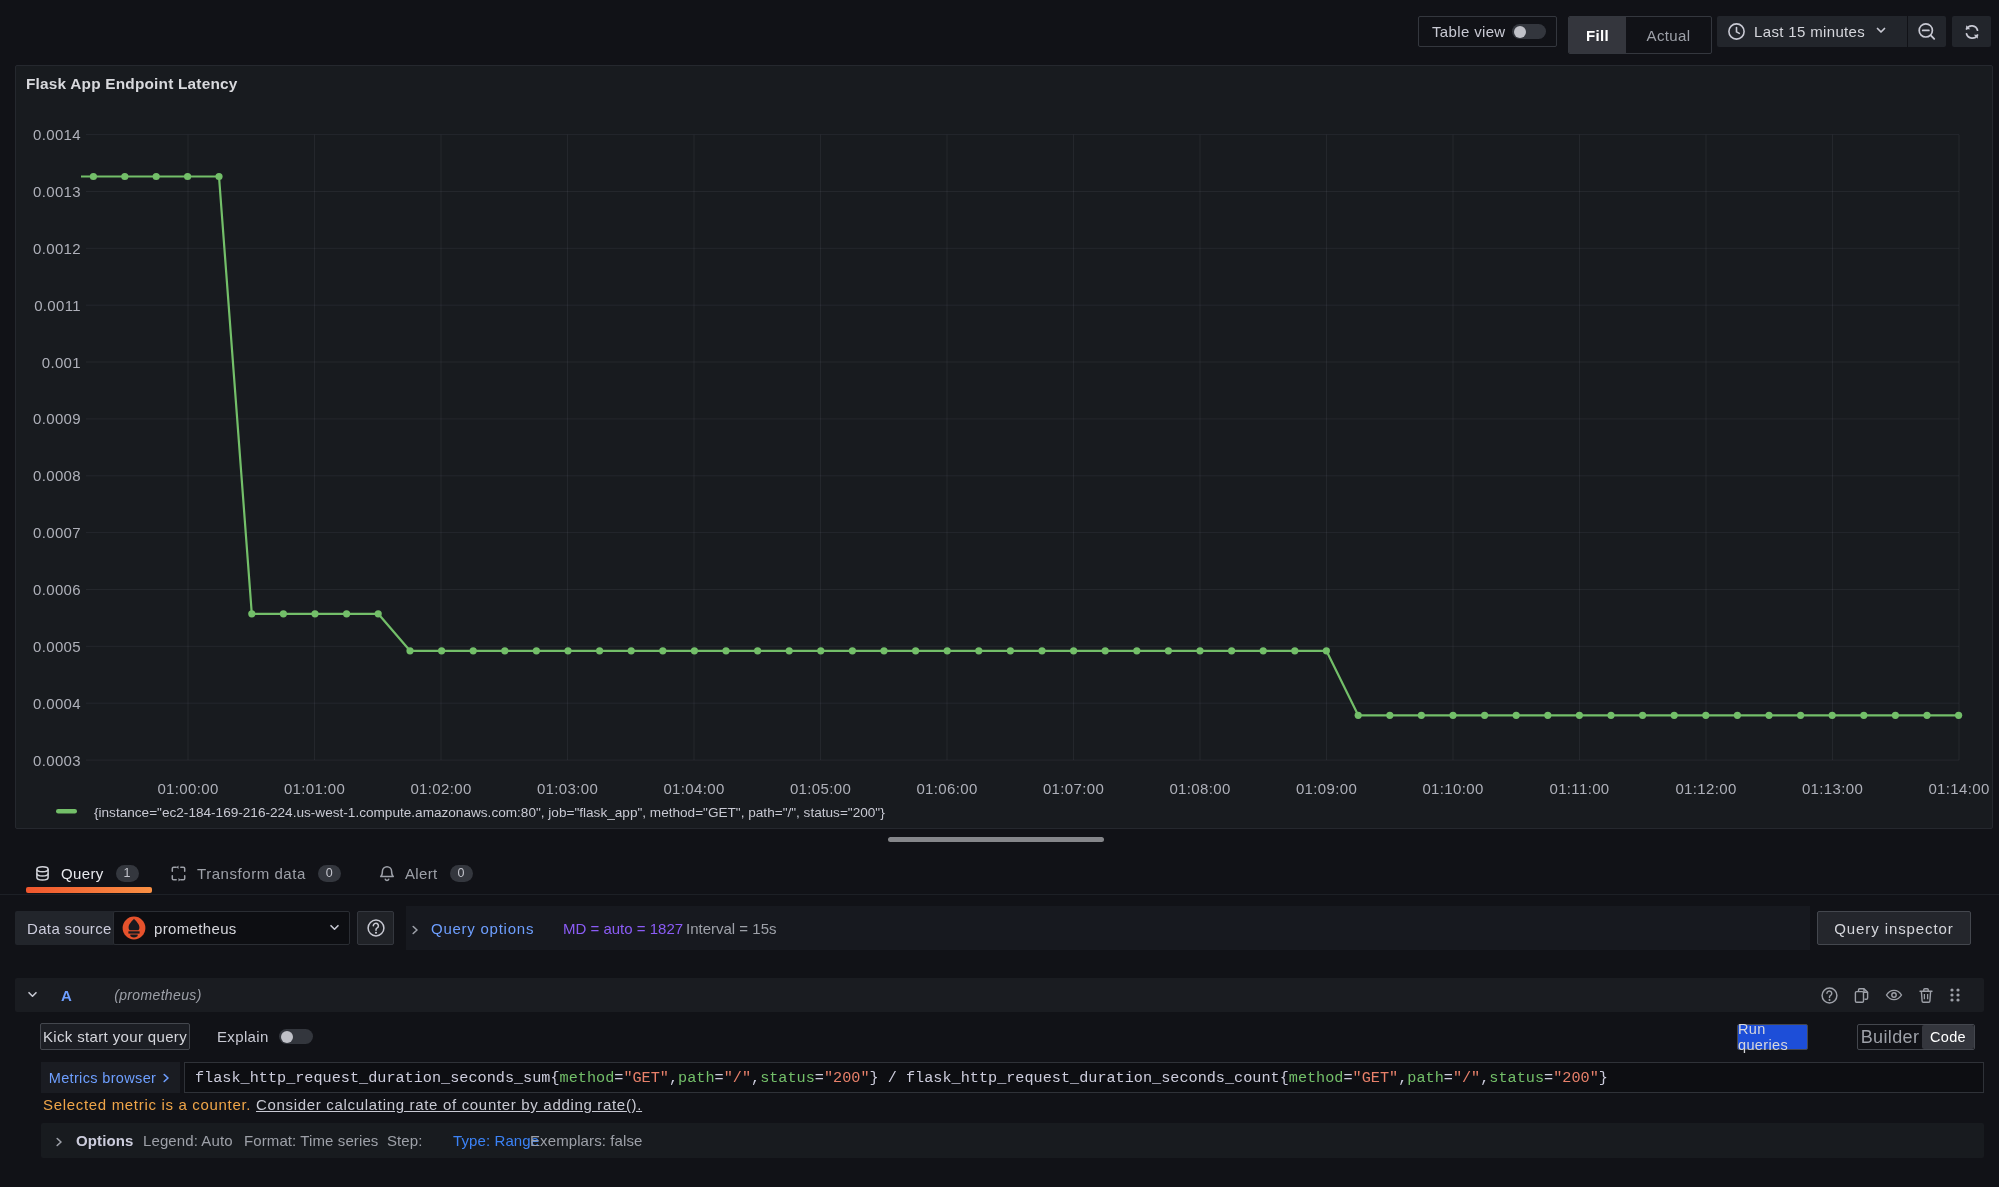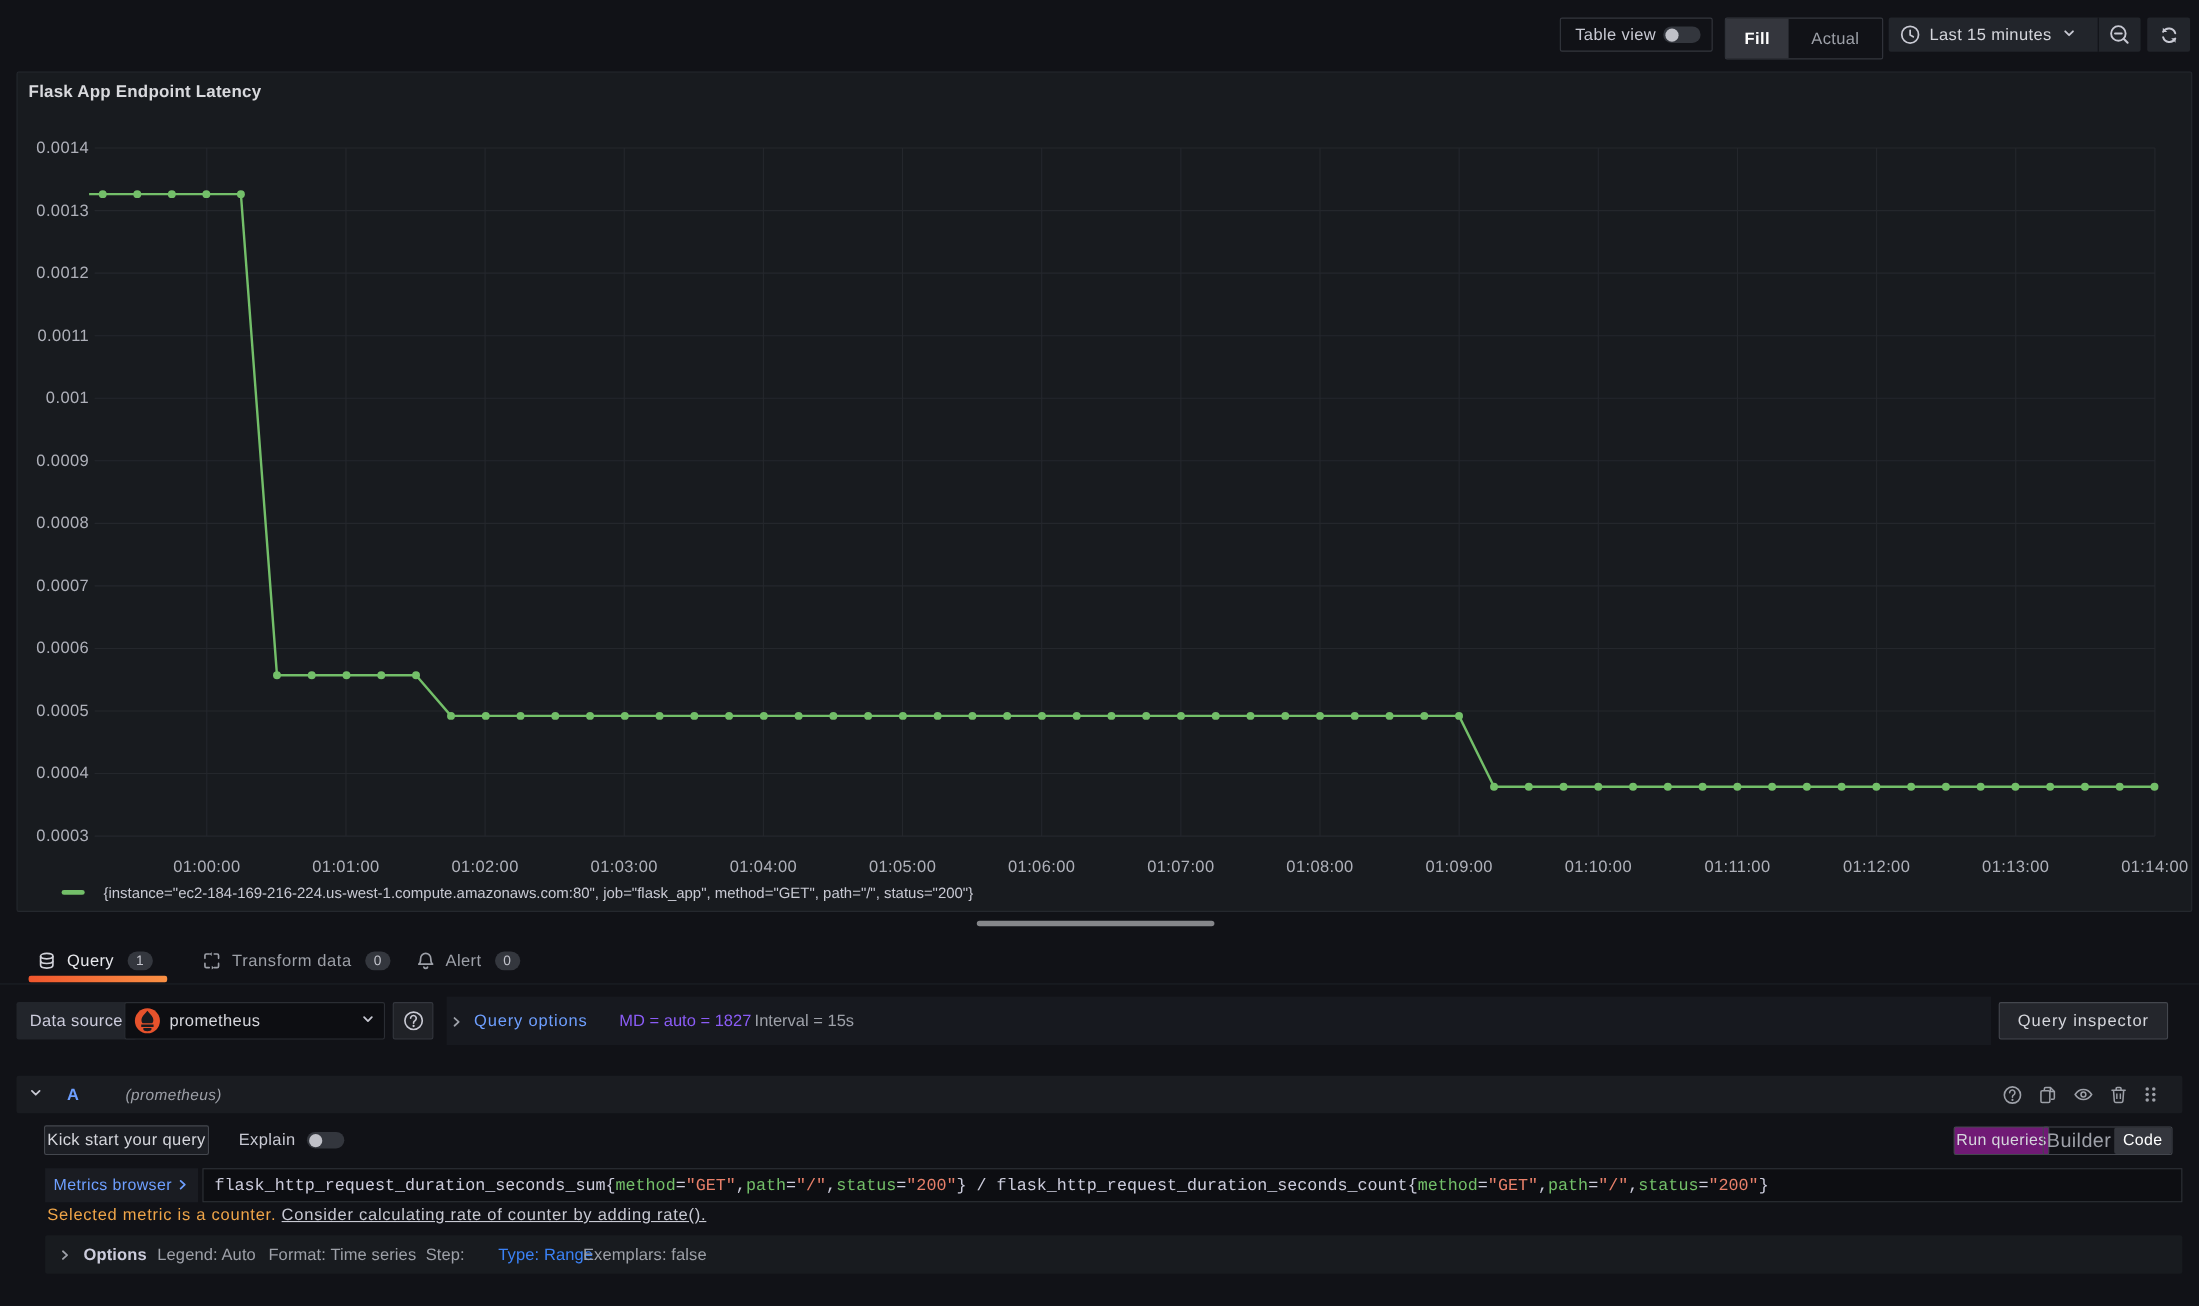--- a/index.html
+++ b/index.html
@@ -155,21 +155,21 @@
 <div class="abs row" style="left:34px;top:858px;height:30px">
     <svg width="17" height="17" viewBox="0 0 17 17" style="">
       <ellipse cx="8.5" cy="4.2" rx="5.6" ry="2.5" fill="none" stroke="#d2d3da" stroke-width="1.5"></ellipse>
       <path d="M2.9 4.2v8.4c0 1.4 2.5 2.5 5.6 2.5s5.6-1.1 5.6-2.5V4.2" fill="none" stroke="#d2d3da" stroke-width="1.5"></path>
       <path d="M2.9 8.4c0 1.4 2.5 2.5 5.6 2.5s5.6-1.1 5.6-2.5" fill="none" stroke="#d2d3da" stroke-width="1.5"></path>
     </svg>
     <span style="margin-left:10px;color:#e8e9ed">Query</span>
   <span class="row" style="margin-left:12px;background:#34373e;color:#c3c4cc;border-radius:9px;height:17px;padding:0 8px;font-size:12.5px">1</span>
   </div>
 <div class="abs" style="left:26px;top:887px;width:126px;height:6px;border-radius:2px;background:linear-gradient(90deg,#f0562d,#fa9044)"></div>
-<div class="abs row" style="left:184px;top:858px;height:30px">
+<div class="abs row" style="left:170px;top:858px;height:30px">
     <svg width="17" height="17" viewBox="0 0 17 17" style="">
       <path d="M6.2 2.3H3.6a1.3 1.3 0 0 0-1.3 1.3v2.6M10.8 2.3h2.6a1.3 1.3 0 0 1 1.3 1.3v2.6M6.2 14.7H3.6a1.3 1.3 0 0 1-1.3-1.3v-2.6M10.8 14.7h2.6a1.3 1.3 0 0 0 1.3-1.3v-2.6" fill="none" stroke="#9da0a8" stroke-width="1.5" stroke-linecap="round"></path>
       <path d="M8.5 0.6 6.4 2.3l2.1 1.7zM8.5 16.4l2.1-1.7-2.1-1.7z" fill="#9da0a8"></path>
     </svg>
     <span style="margin-left:10px;color:#9da0a8;letter-spacing:0.55px">Transform data</span>
   <span class="row" style="margin-left:12px;background:#34373e;color:#c3c4cc;border-radius:9px;height:17px;padding:0 8px;font-size:12.5px">0</span>
   </div>
 <div class="abs row" style="left:379px;top:858px;height:30px">
     <svg width="16" height="17" viewBox="0 0 16 17" style="">
       <path d="M8 1.7a4.6 4.6 0 0 0-4.6 4.6c0 4-1.7 5.2-1.7 5.2h12.6s-1.7-1.2-1.7-5.2A4.6 4.6 0 0 0 8 1.7z" fill="none" stroke="#9da0a8" stroke-width="1.5" stroke-linejoin="round"></path>
@@ -248,21 +248,21 @@
     </span>
 </div>
 
 <div class="abs row btnb" style="left:40px;top:1023px;width:150px;height:27px;justify-content:center;background:#1c1e24">Kick start your query</div>
 <div class="abs row" style="left:217px;top:1023px;height:27px">
     <span style="color:#c8c9d3">Explain</span>
   <span style="position:relative;width:34px;height:15px;background:#33363d;border-radius:8px;display:inline-block;margin-left:10px">
       <span style="position:absolute;left:2px;top:1.5px;width:12px;height:12px;border-radius:50%;background:#c0c1c8"></span>
     </span>
 </div>
-<div class="abs row btnb" style="left:1776px;top:1024px;width:87px;height:26px;justify-content:center;background:#701a75;font-size:14.5px">Run queries</div>
+<div class="abs row btnb" style="left:1737px;top:1024px;width:71px;height:26px;justify-content:center;background:#1d4ed8;font-size:14.5px">Run queries</div>
 <div class="abs row" style="left:1857px;top:1024px;width:118px;height:26px;border:1px solid #44474e;border-radius:2px">
   <div class="row" style="flex:1;height:100%;justify-content:center;color:#9da0a8;font-size:18px">Builder</div>
   <div class="row" style="width:52px;height:100%;background:#34363d;border-radius:2px;justify-content:center;color:#fff;font-weight:500;font-size:14.5px">Code</div>
 </div>
 
 <div class="abs row" style="left:41px;top:1062px;width:139px;height:31px;background:#1a1c22;justify-content:center">
   <span style="color:#6e9fff;font-size:14.5px">Metrics browser</span>
     <span style="margin-left:4px;margin-top:1px"><svg width="12" height="12" viewBox="0 0 12 12" style="">
         <path d="M4.2 2.5 8 6 4.2 9.5" fill="none" stroke="#6e9fff" stroke-width="1.6" stroke-linecap="round" stroke-linejoin="round"></path>
       </svg></span>

